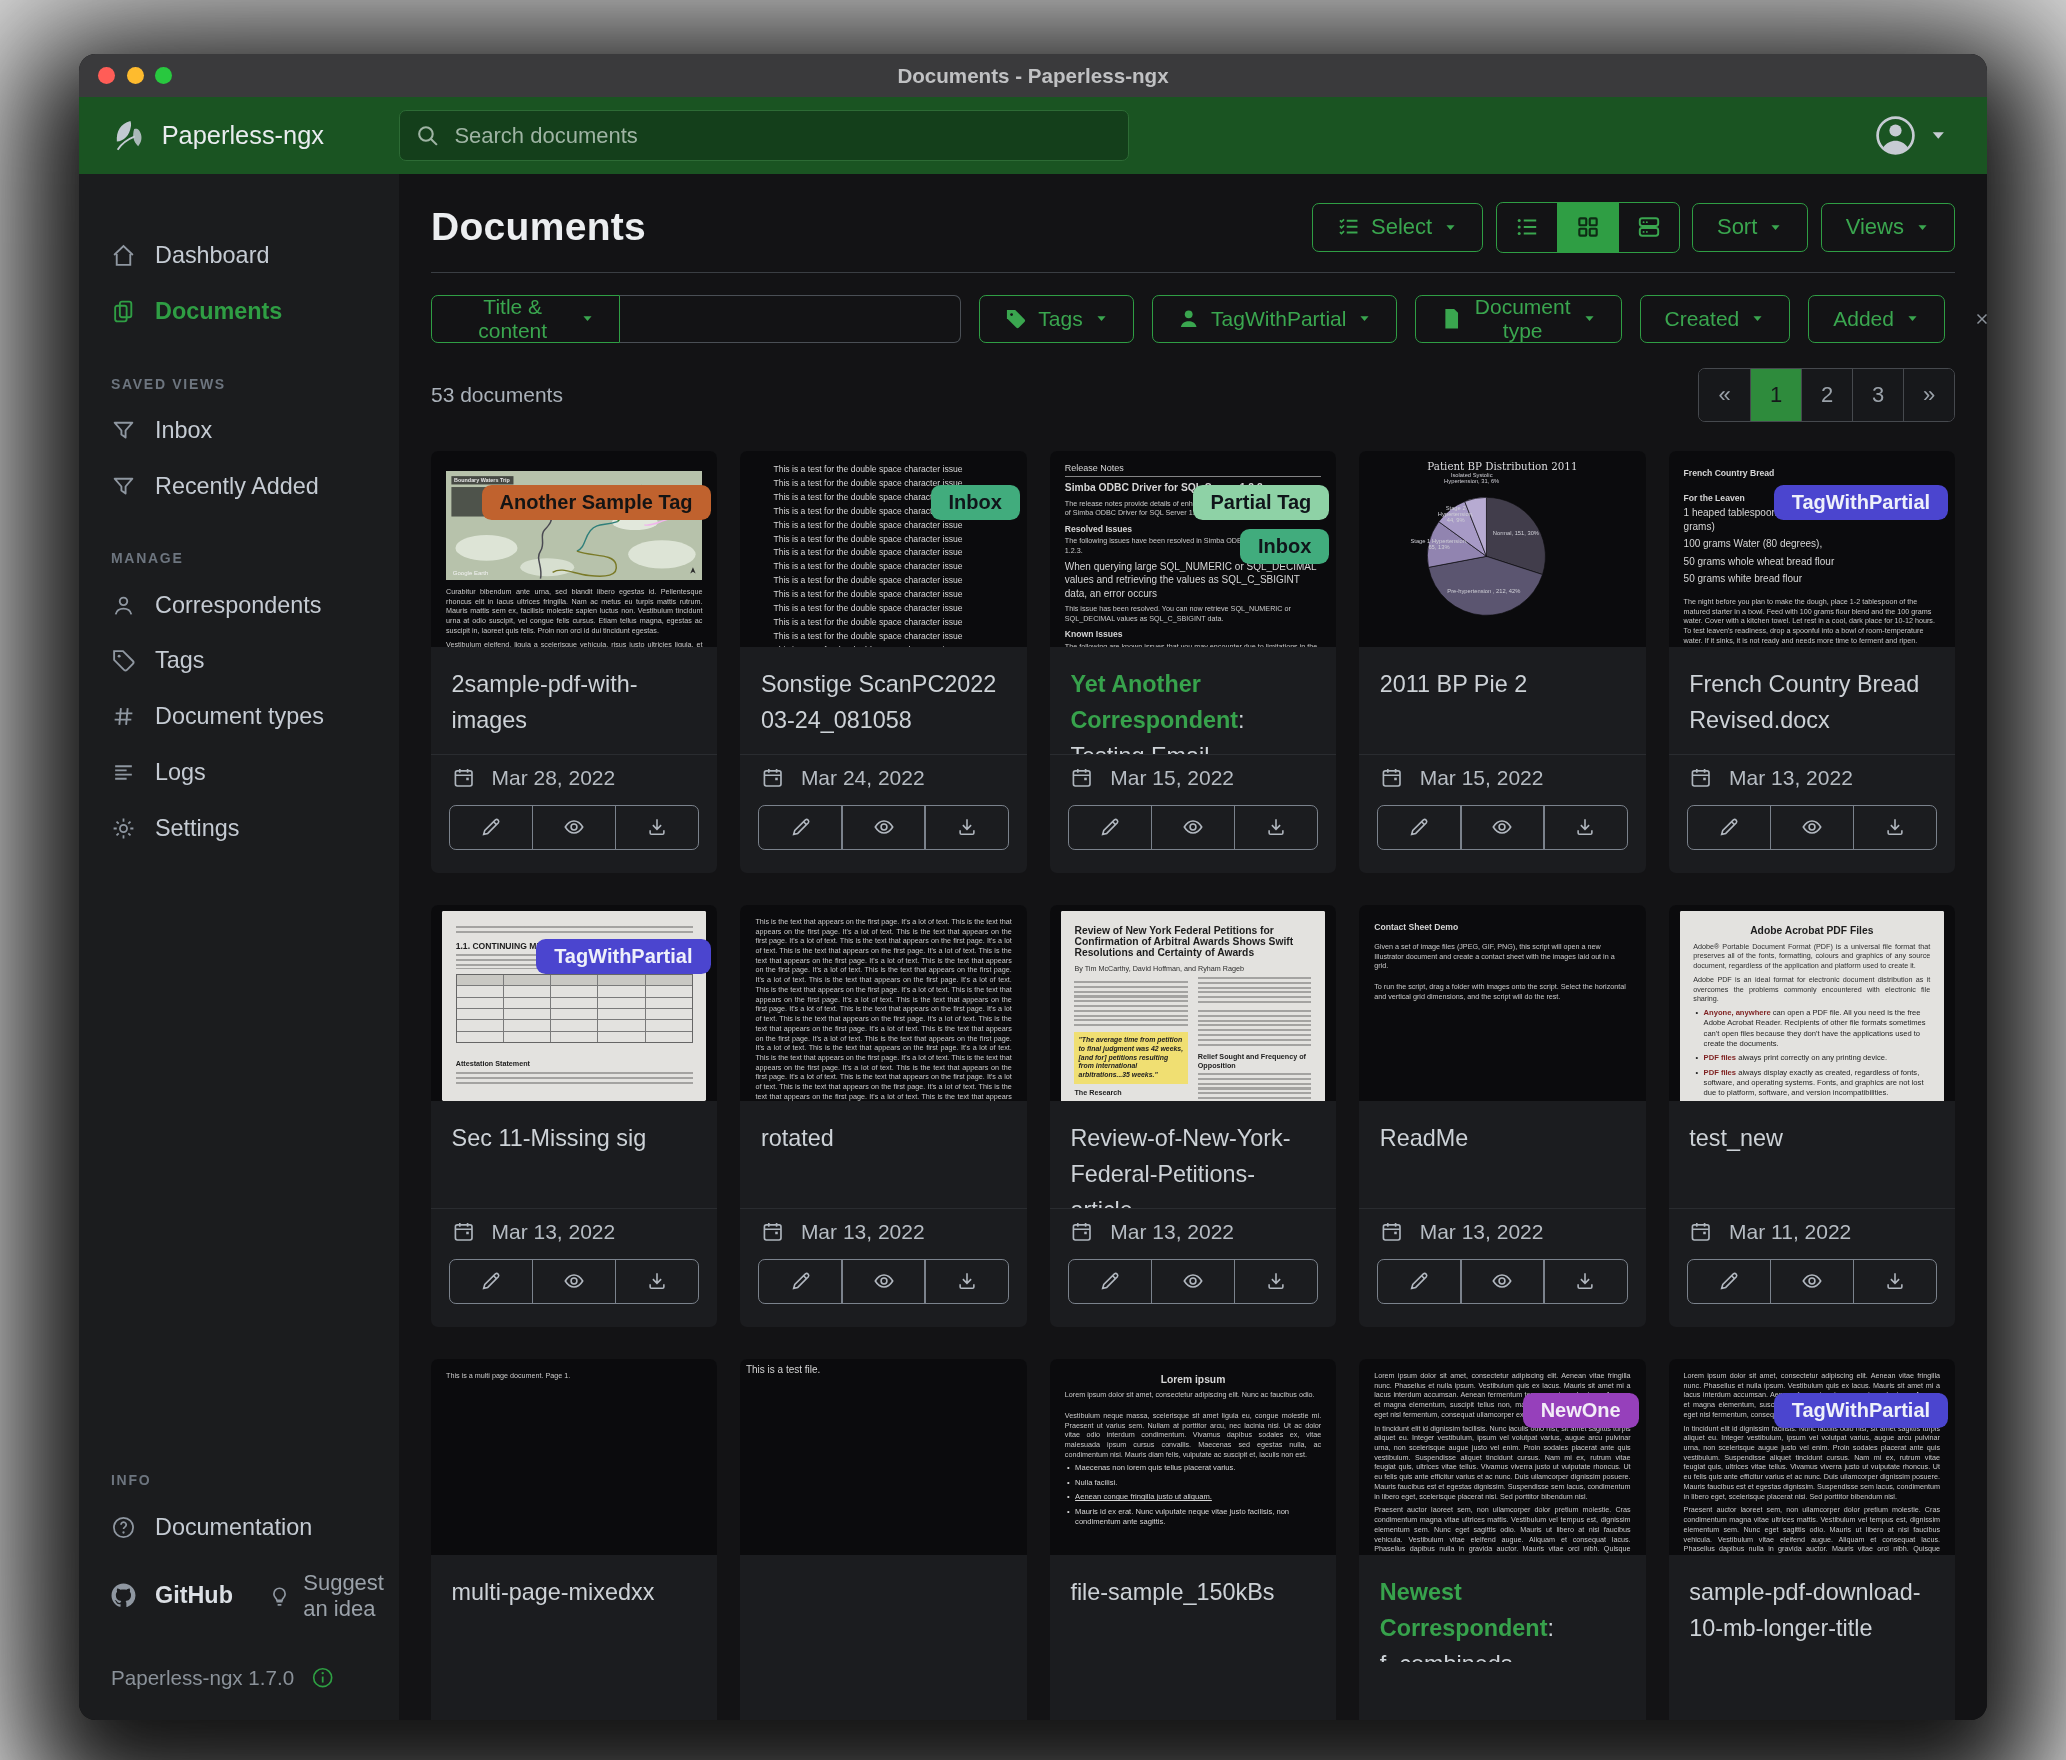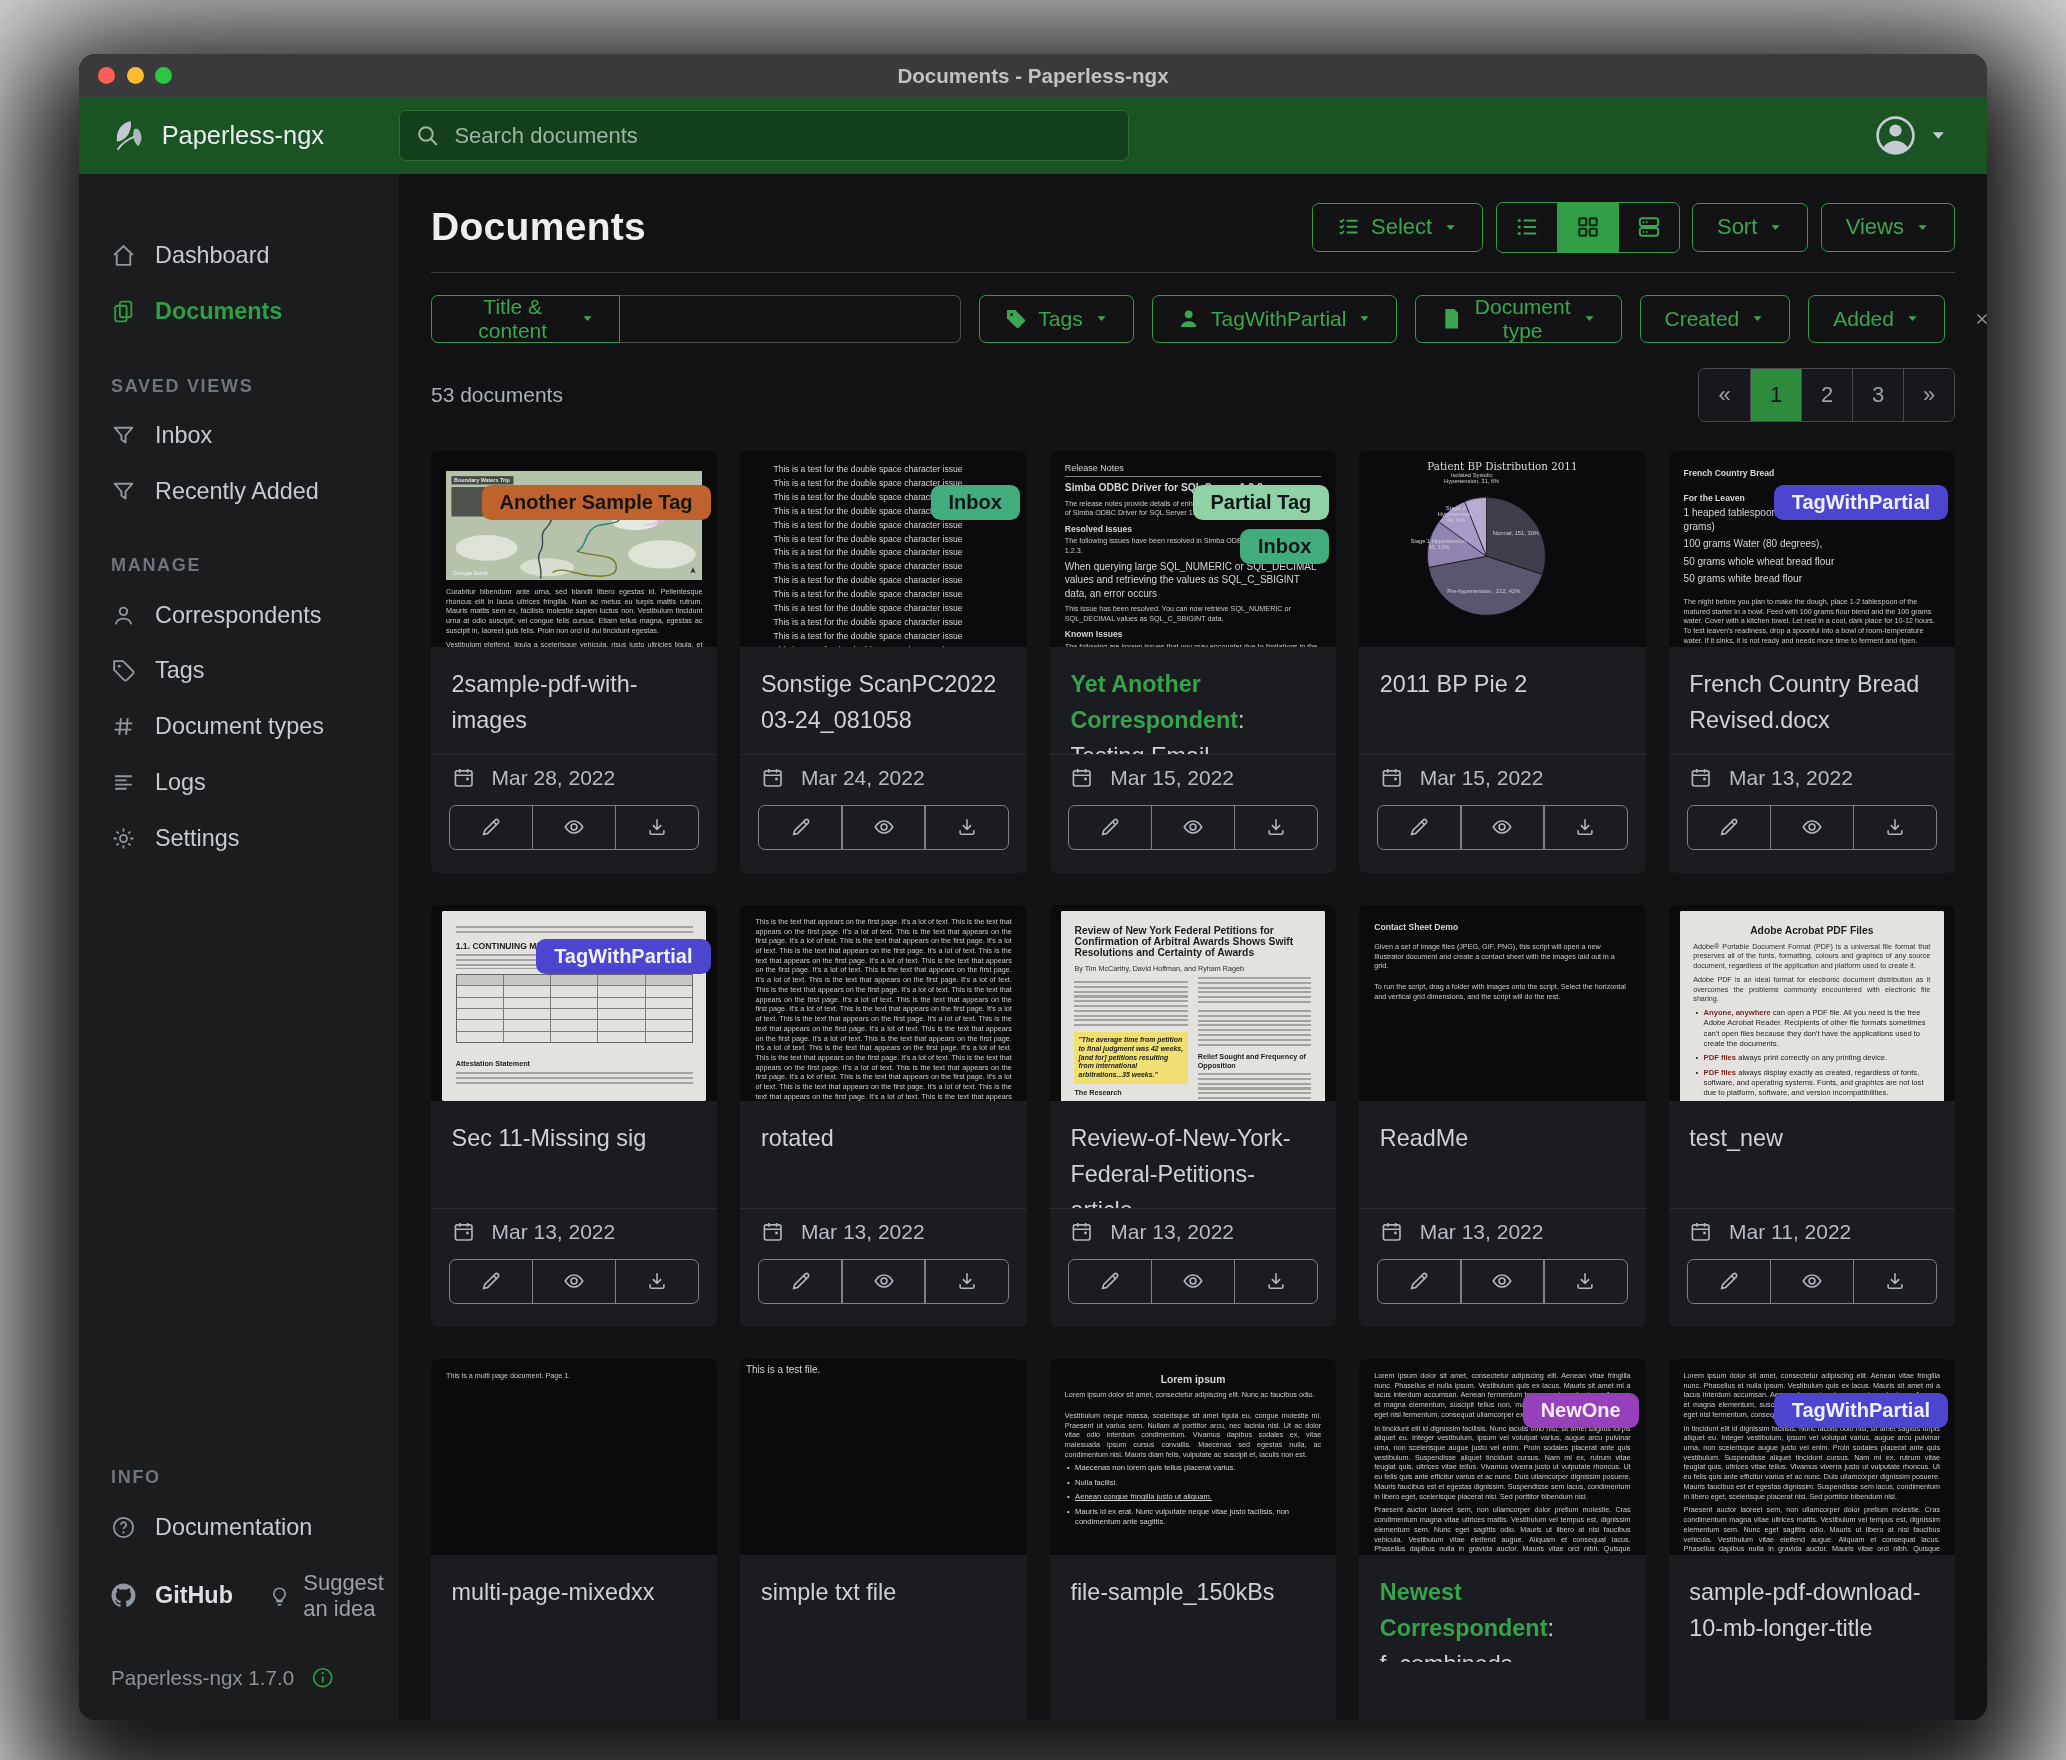--- a/index.html
+++ b/index.html
@@ -31,21 +31,21 @@
   .searchbox input::placeholder{color:#9fb4a4;}
   .appbar-right{margin-left:auto;display:flex;align-items:center;gap:11px;padding-right:38px;color:#c6cbd3;}
   .appbar-right .avatar svg{width:43px;height:43px;}
   .appbar-right .sm svg{width:20.6px;height:20.6px;}
   
   .content{flex:1;display:flex;min-height:0;}
   .sidebar{width:320px;background:#1b1c1e;display:flex;flex-direction:column;padding:54px 0 30px;box-sizing:border-box;flex:0 0 auto;}
   .nav-item{display:flex;align-items:center;gap:19px;padding:14.4px 13.7px 14.4px 32px;color:#c5cbd3;font-size:23.4px;cursor:default;}
   .nav-item .icn{color:#8f97a1;}
   .nav-item.active,.nav-item.active .icn{color:#2f9e44;font-weight:700;}
-  .nav-label{color:#6d757f;font-size:18px;letter-spacing:1.7px;font-weight:600;padding:36px 0 11px 32px;}
+  .nav-label{color:#6d757f;font-size:14px;letter-spacing:1.7px;font-weight:600;padding:36px 0 11px 32px;}
   .icn svg{width:25px;height:25px;display:block;}
   .sidebar-bottom{margin-top:auto;}
   .gh-row{display:flex;align-items:center;}
   .gh-row .nav-item.suggest{color:#9aa1a9;font-size:22px;padding-left:20.6px;gap:11px;}
   .gh-row .nav-item.gh{font-weight:700;color:#dbdfe4;}
   .version{color:#8a9199;font-size:20.6px;padding:30px 0 0 32px;display:flex;gap:16.5px;align-items:center;}
   .version .icn{color:#2ea043;}
   .version .icn svg{width:23.4px;height:23.4px;}
   
   .main{flex:1;background:#131315;padding:27.5px 32px 0;overflow:hidden;min-width:0;box-sizing:border-box;}
@@ -1070,21 +1070,20 @@
               </div>
             </div>
             <div class="card-title">multi-page-mixedxx</div>
           </div>
           <div class="card">
             <div class="thumb">
               <div class="page page-dark bleed">
                 <div class="tb tb-p">This is a test file.</div>
               </div>
             </div>
-            <div class="card-title">simple txt file</div>
           </div>
           <div class="card">
             <div class="thumb">
               <div class="page page-dark">
                 <div class="tb tb-title tb-c">Lorem ipsum</div>
                 <div class="tb tb-s tb-j">Lorem ipsum dolor sit amet, consectetur adipiscing elit. Nunc ac faucibus odio.</div>
                 <div class="tb-gap"></div>
                 <div class="tb tb-s tb-j">Vestibulum neque massa, scelerisque sit amet ligula eu, congue molestie mi. Praesent ut varius sem. Nullam at porttitor arcu, nec lacinia nisi. Ut ac dolor vitae odio interdum condimentum. Vivamus dapibus sodales ex, vitae malesuada ipsum cursus convallis. Maecenas sed egestas nulla, ac condimentum nisi. Mauris diam felis, vulputate ac suscipit et, iaculis non est.</div>
                 <div class="tb tb-bullet">Maecenas non lorem quis tellus placerat varius.</div>
                 <div class="tb tb-bullet">Nulla facilisi.</div>

